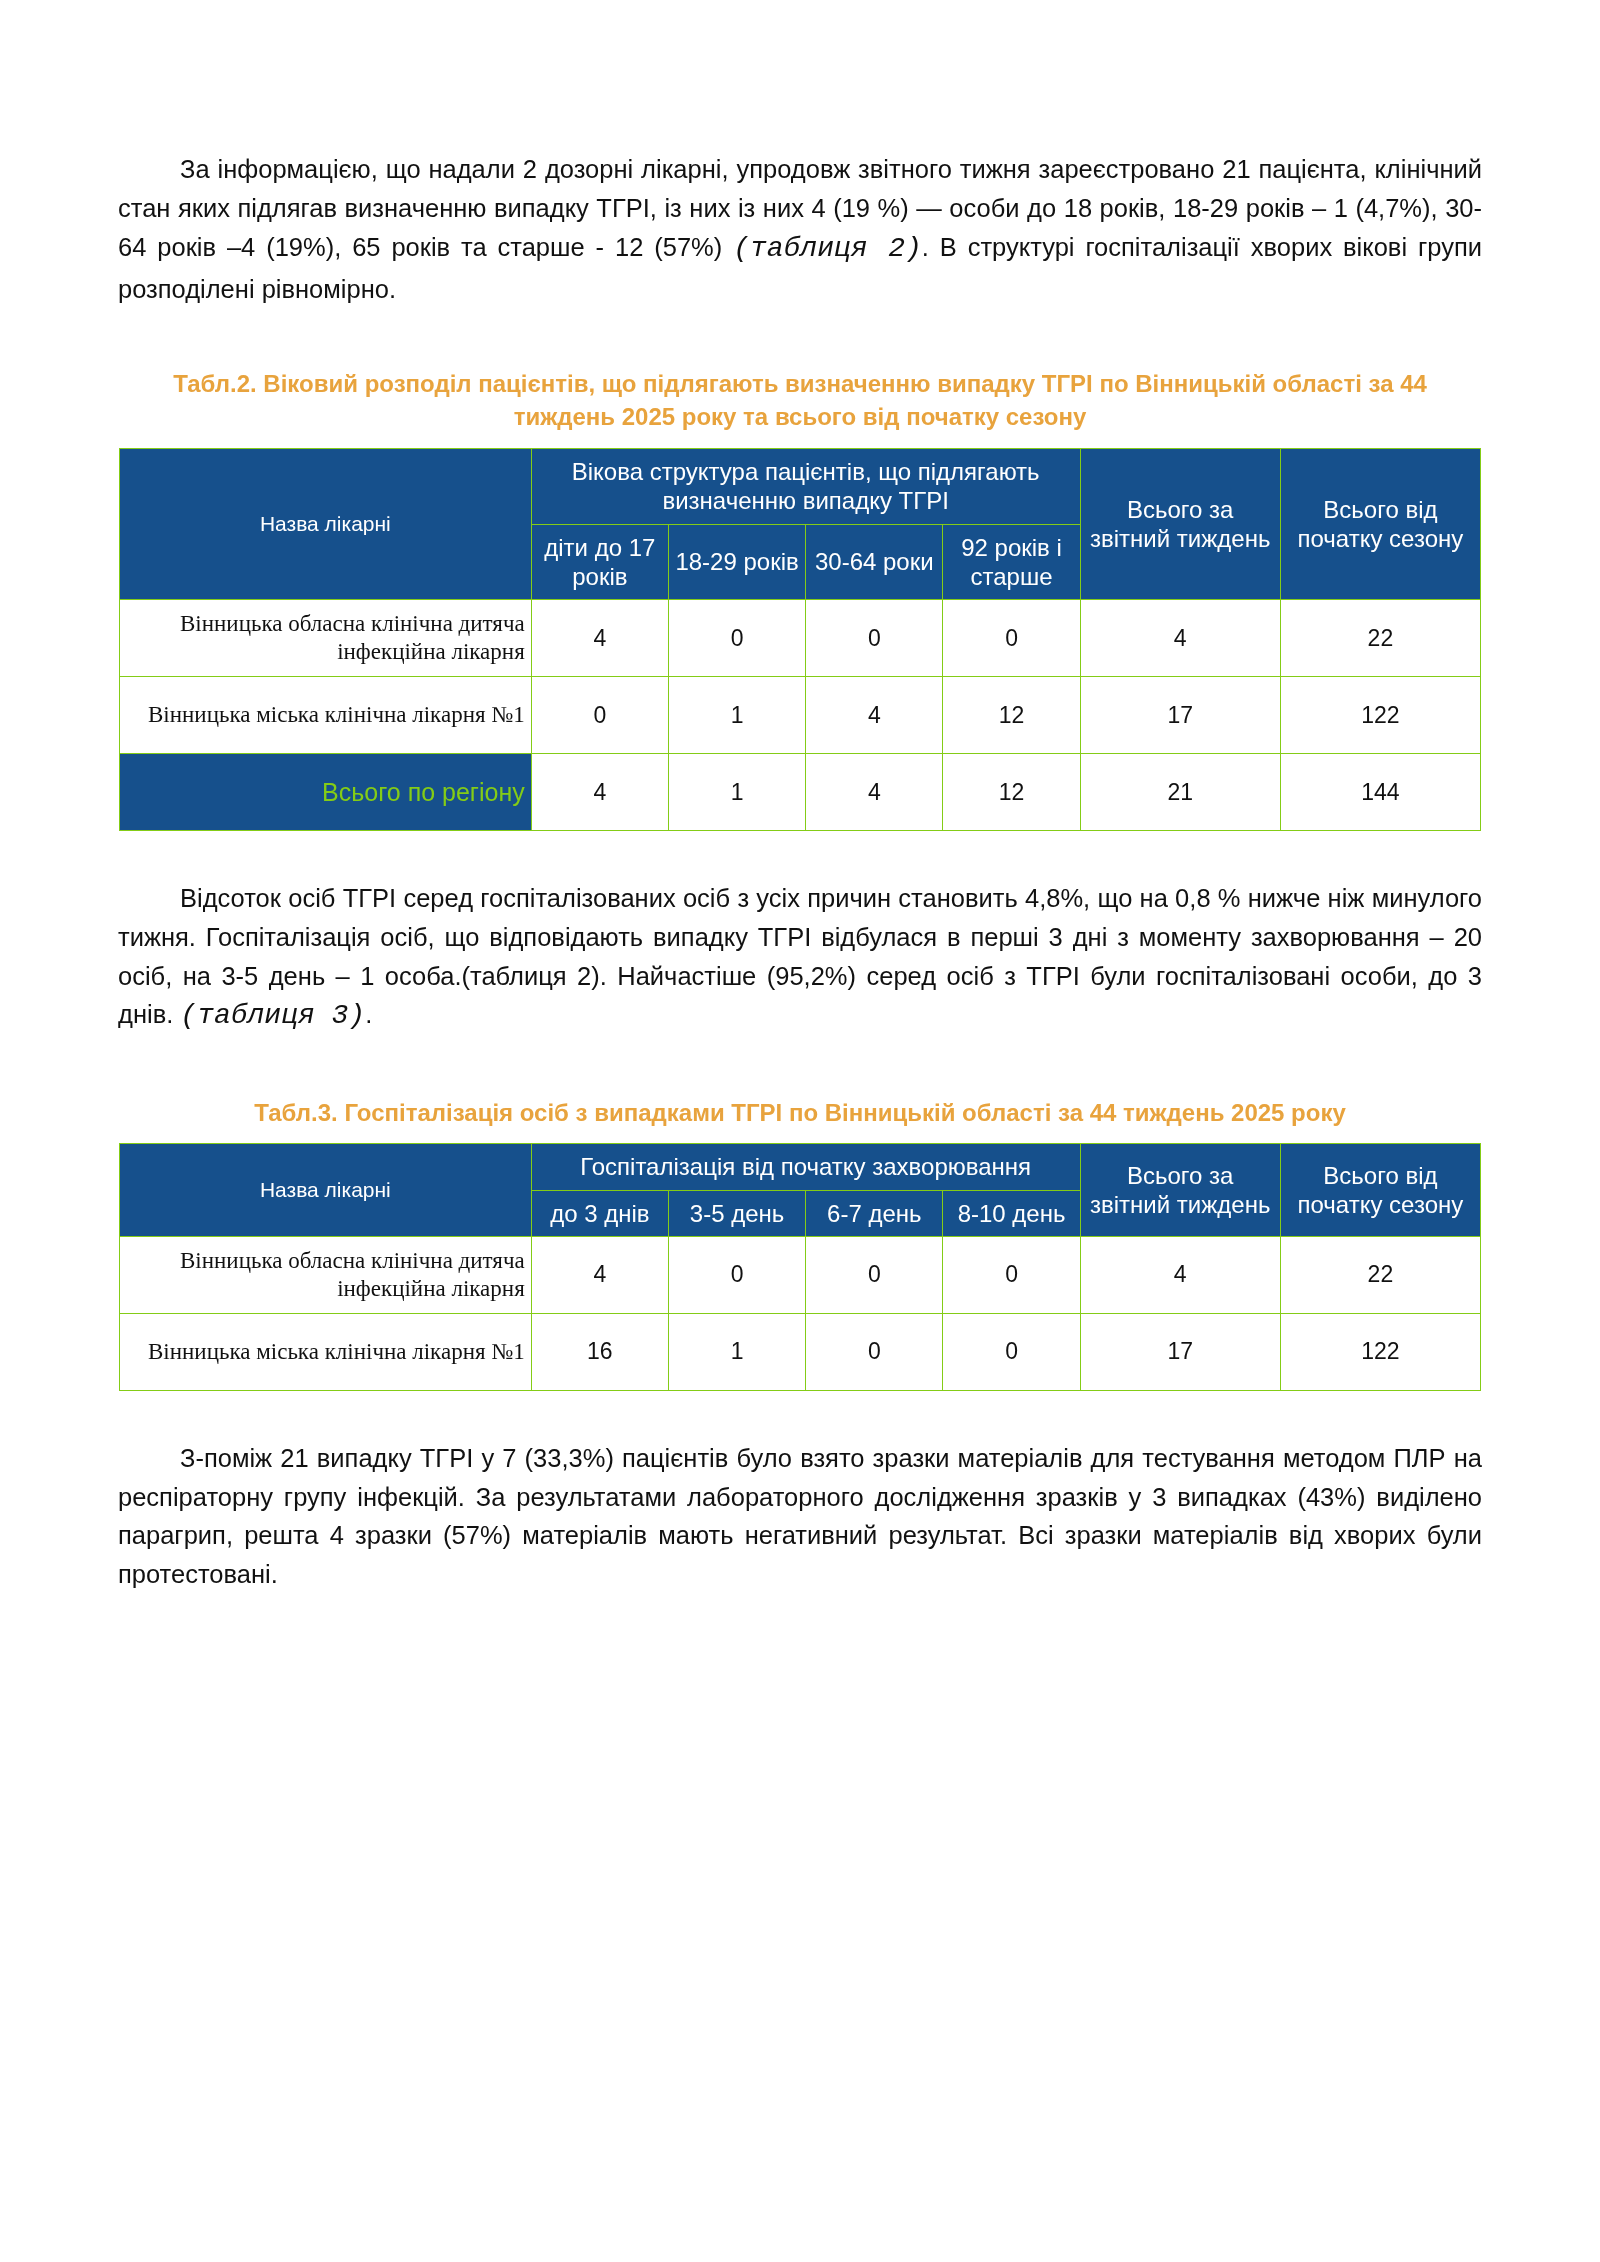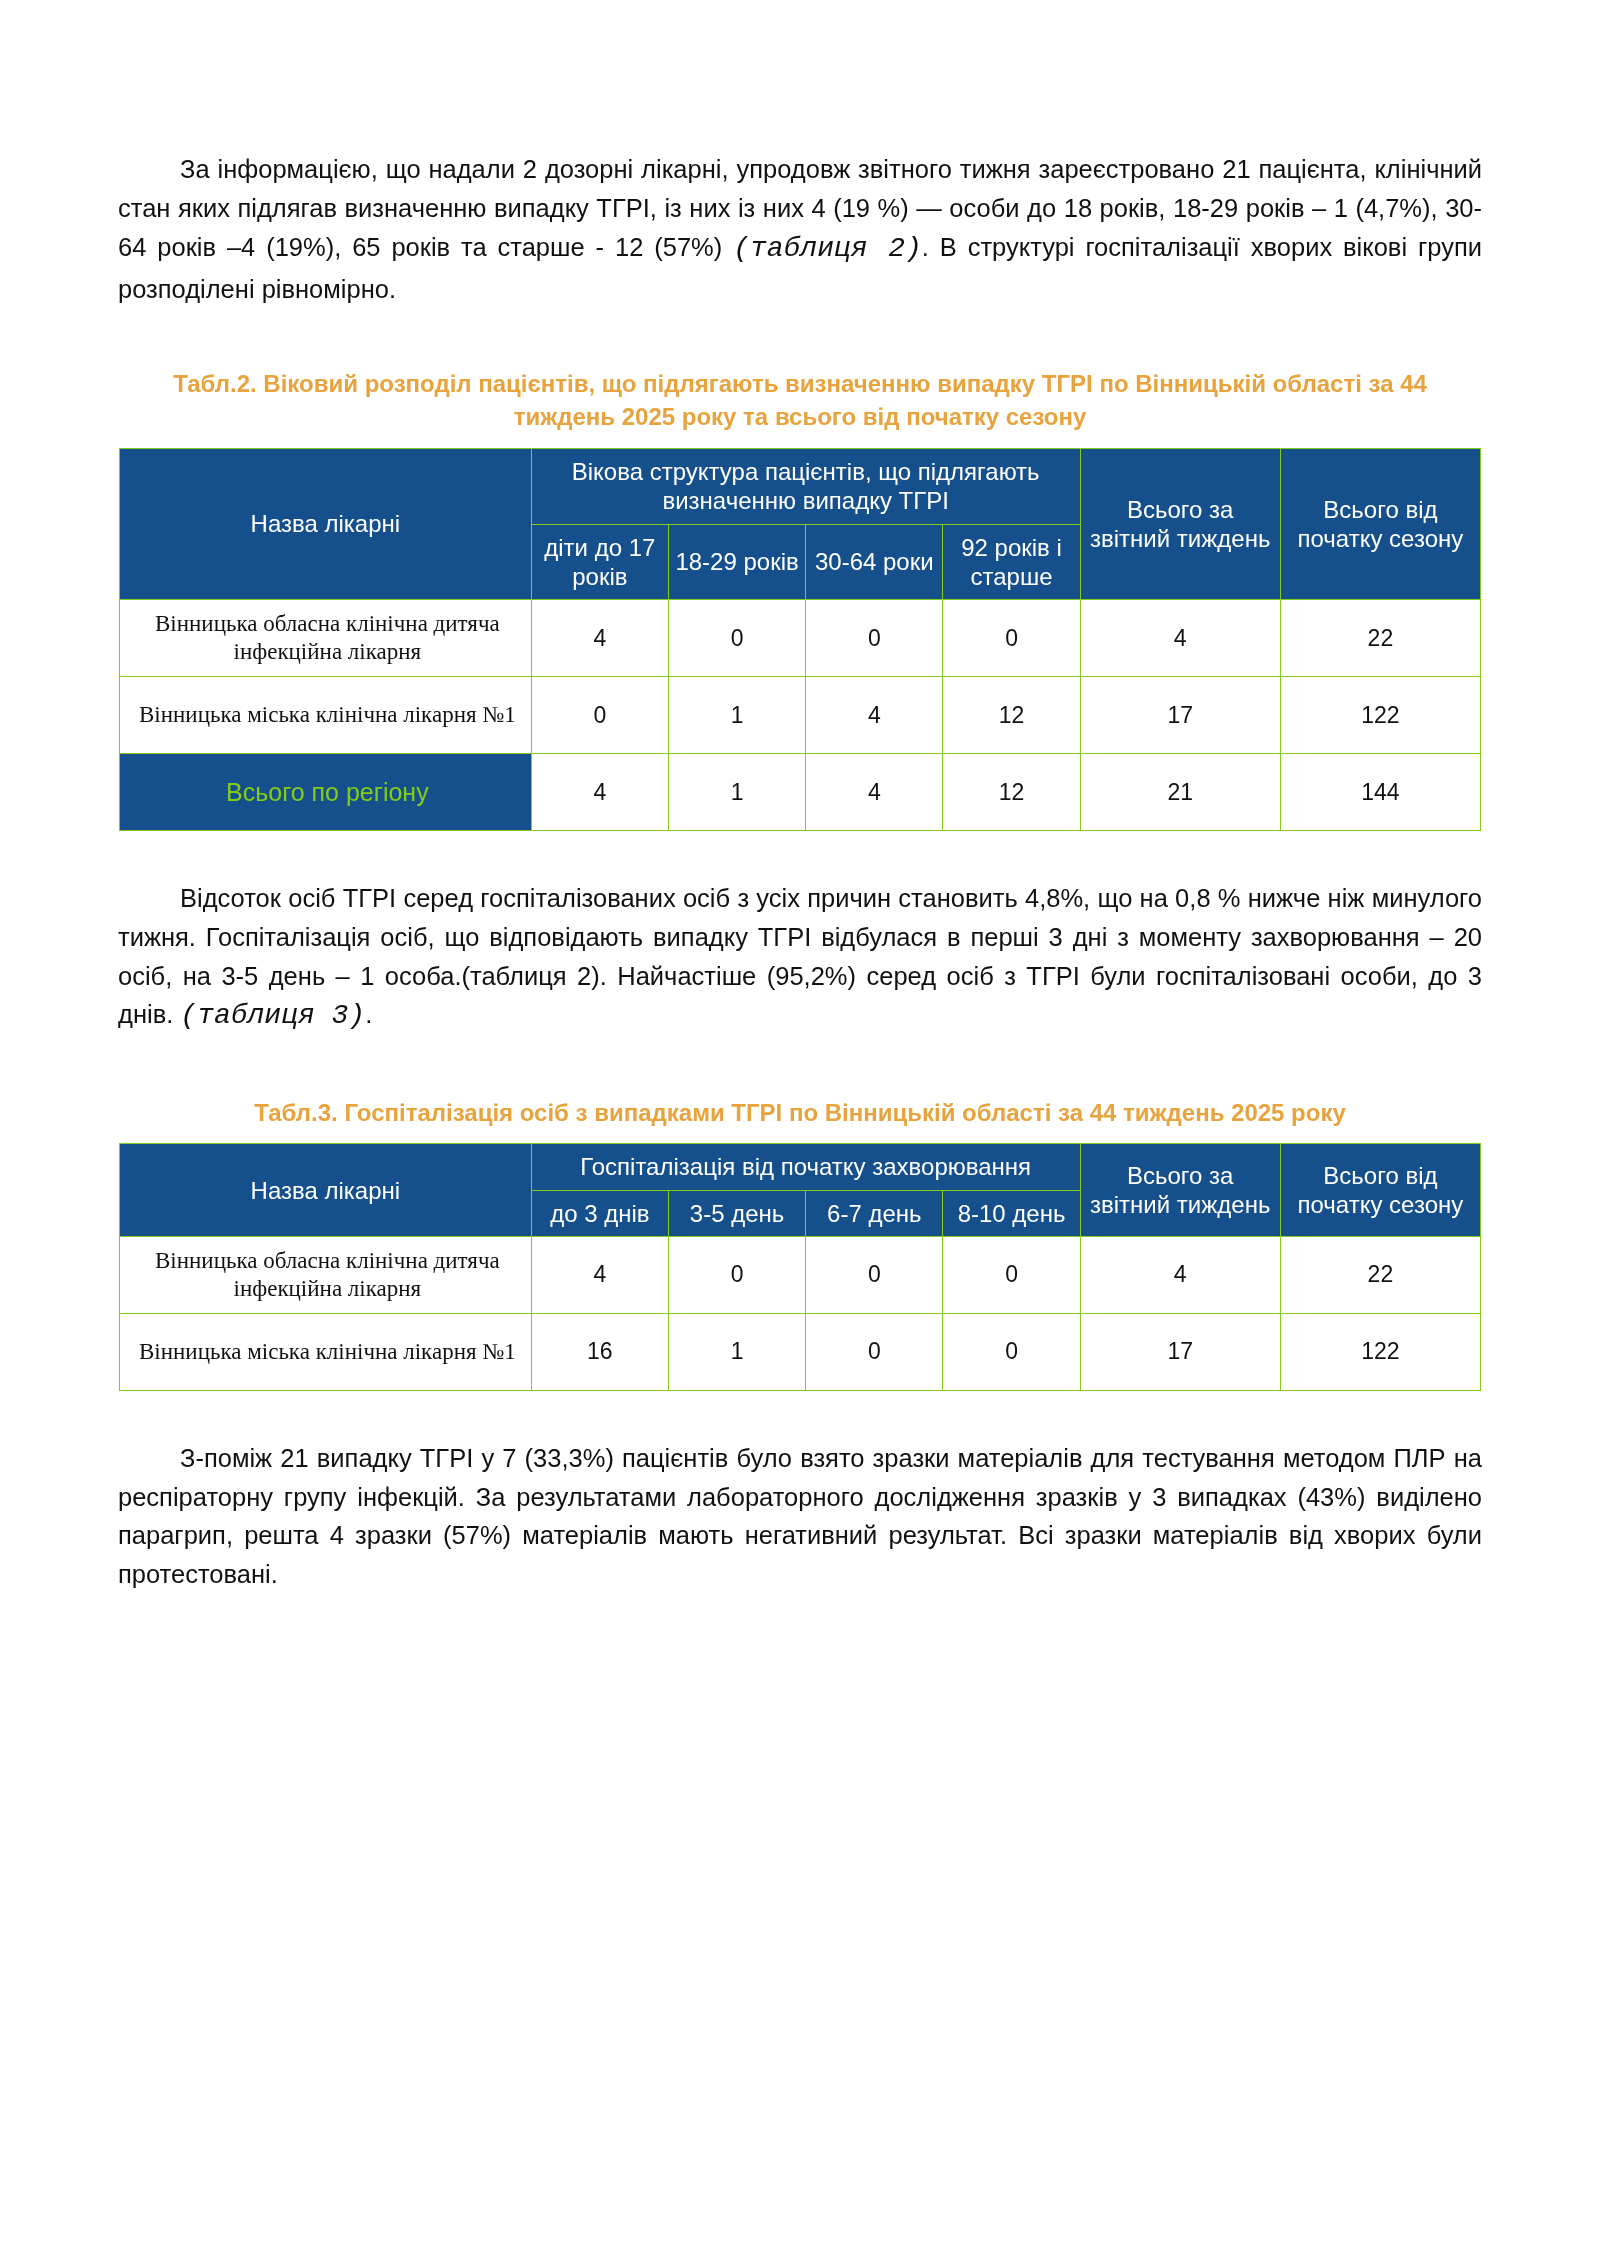--- a/index.html
+++ b/index.html
@@ -57,31 +57,31 @@
   }
   table.data-table thead th {
     background: #16508C;
     color: #ffffff;
     font-weight: normal;
     font-size: 24px;
     line-height: 1.22;
     padding: 8px 6px;
   }
   table.data-table thead th.name-col {
-    font-size: 24px;
+    font-size: 21px;
   }
   table.data-table tbody td {
     background: #ffffff;
     color: #111111;
     font-size: 23px;
     padding: 10px 6px;
     height: 56px;
   }
   table.data-table tbody td.hosp-name {
-    text-align: center;
+    text-align: right;
     padding-left: 10px;
     font-family: "Liberation Serif", serif;
     font-size: 23px;
     line-height: 1.2;
   }
   table.data-table tbody tr.total-row td.hosp-name {
     background: #16508C;
     color: #84cc16;
     font-family: "Liberation Sans", sans-serif;
     font-size: 25px;

